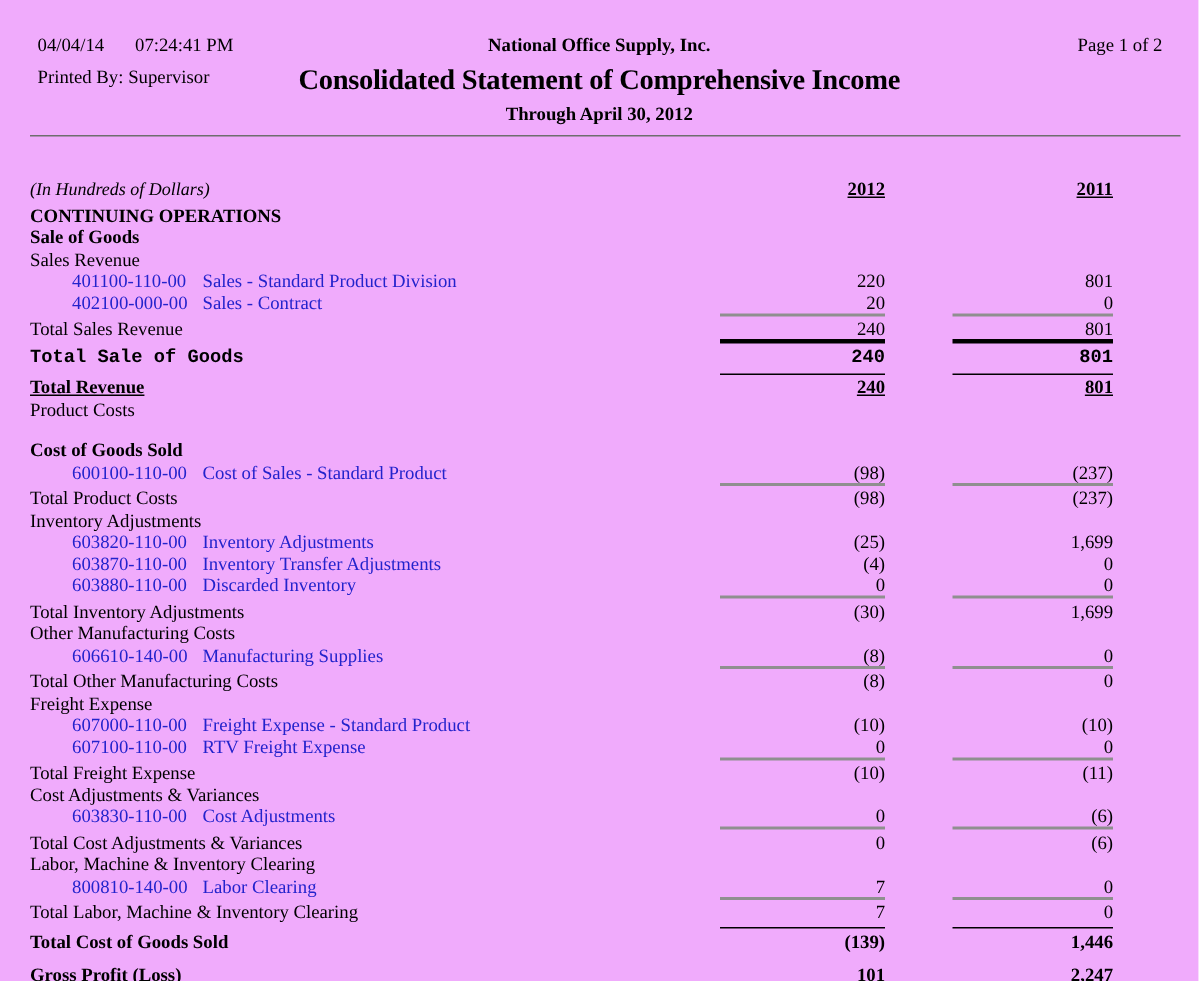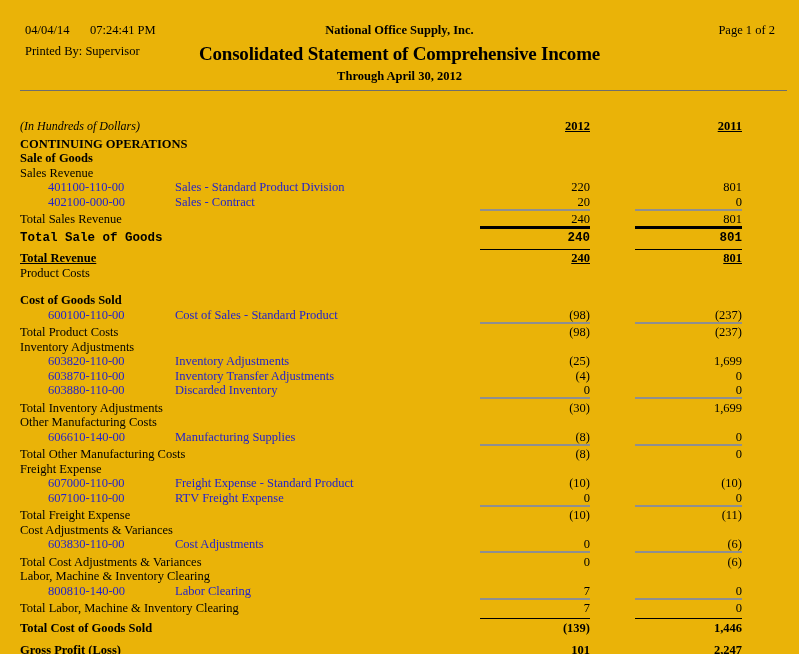--- a/index.html
+++ b/index.html
@@ -1,17 +1,17 @@
 <!DOCTYPE html>
 <html style="--link: #2323cc; --rule-gray: #8f8f8f;"><head>
 <meta charset="utf-8">
 <style>
   html,body { margin:0; padding:0; background:#fff; }
   .page {
-    position:relative; width:799px; height:654px; background:#eab308;
+    position:relative; width:799px; height:654px; background:#f0abfc;
     font-family:"Liberation Serif","DejaVu Serif",serif; color:#000;
     overflow:hidden;
   }
   
   .hdr { position:absolute; top:0; left:0; right:0; height:96px; }
   .hdr .date      { position:absolute; left:25px;  top:23px; font-size:12.5px; }
   .hdr .time      { position:absolute; left:90px;  top:23px; font-size:12.5px; }
   .hdr .company   { position:absolute; left:0; right:0; top:23px; text-align:center; font-weight:bold; font-size:12.5px; }
   .hdr .pageno    { position:absolute; right:24px; top:23px; font-size:12.5px; }
   .hdr .printedby { position:absolute; left:25px;  top:44px; font-size:12.5px; }
@@ -30,21 +30,21 @@
 
   
   .colhead { height:24px; }
   .colhead .cell { padding-bottom:3px; }
   .colhead .label { font-style:italic; font-size:12px; }
   .colhead .val { font-weight:bold; text-decoration:underline; }
 
   
   .section .label { font-weight:bold; }
   .bold .label, .bold .val { font-weight:bold; }
-  .account .label { padding-left:28px;gap:40px; }
+  .account .label { padding-left:28px; }
   .acct { display:inline-block; width:87px; color:var(--link,#2222cc); }
   .desc { color:var(--link,#2222cc); }
   .acct, .desc { cursor:pointer; }
 
   
   .rule-gray  { height:17.5px; }
   .rule-gray  .val { border-top:2px solid var(--rule-gray,#8f8f8f); }
   .rule-black { height:16.5px; }
   .rule-black .val { border-top:1px solid #000; }
   .rule-thick { height:18.5px;font-family:Liberation Mono, monospace; }

